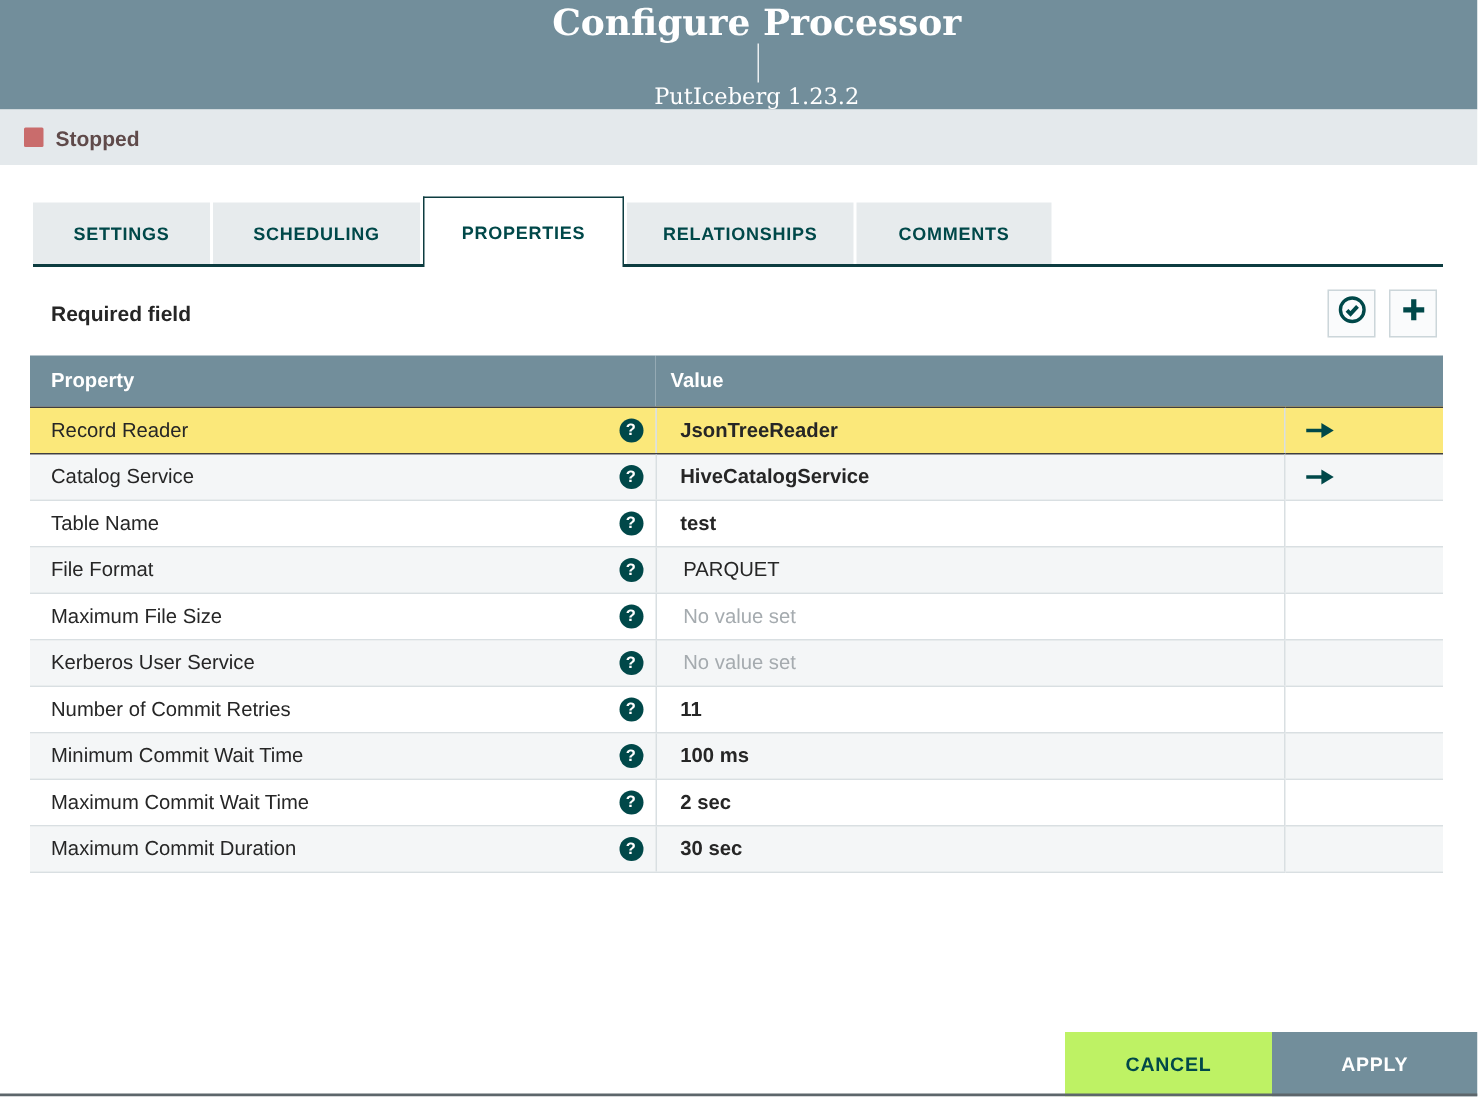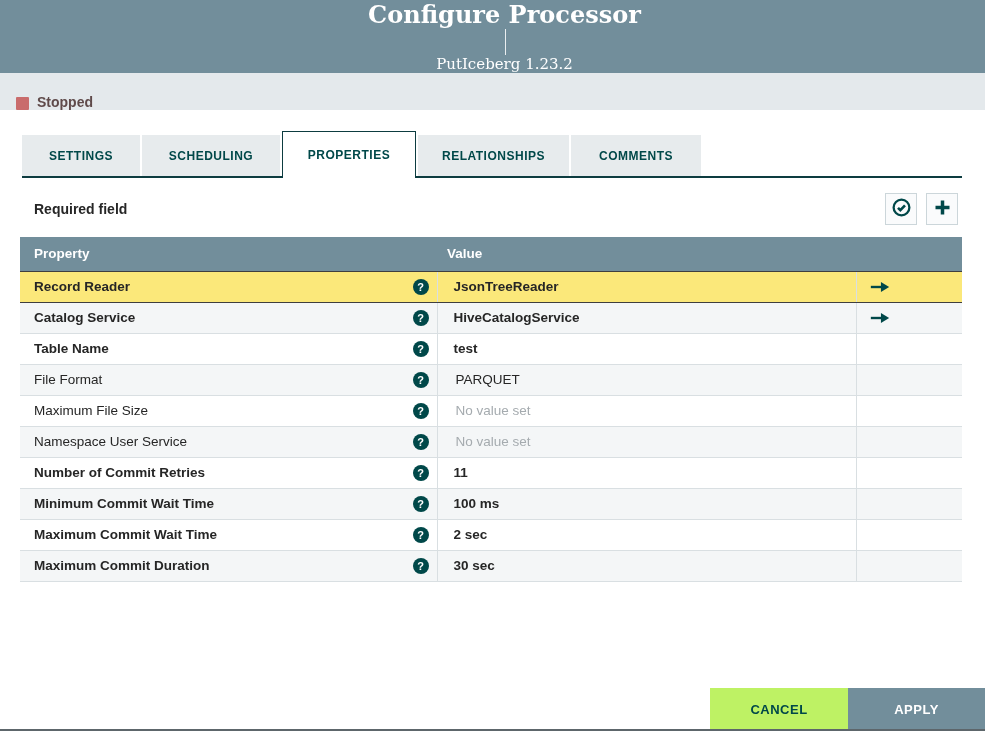--- a/index.html
+++ b/index.html
@@ -28,21 +28,21 @@
   }
   .dlg-subtitle {
     font-family: "DejaVu Serif", serif;
     font-size: 15px; color: #ffffff;
   }
 
   
   .status-bar {
     position: absolute; left: 0; top: 73px; width: 985px; height: 37px;
     background: #e4e9ec;
-    display: flex; align-items: flex-end; padding-left: 16px;
+    display: flex; align-items: center; padding-left: 16px;
   }
   .stopped-square {
     width: 13px; height: 13px; background: #c96c6c; border-radius: 1px;
     margin-right: 8px;
   }
   .status-text { font-size: 14px; font-weight: 700; color: #5f4a4a; }
 
   
   .tabs {
     position: absolute; left: 22px; top: 131px; width: 940px; height: 47px;
@@ -96,21 +96,21 @@
   .prop-table td {
     height: 31px; border-bottom: 1px solid #d9dfe2;
     font-size: 13.5px; color: #262626; vertical-align: middle;
   }
   .prop-table tbody tr:nth-child(even) { background: #f4f6f7; }
   .prop-table tbody tr.selected { background: #fbe87a; }
   .prop-table tbody tr.selected td {
     border-top: 1px solid #3f3f3f; border-bottom: 1px solid #3f3f3f;
   }
   .cell-prop { position: relative; padding: 0 34px 0 14px; }
-  .cell-prop.req .prop-name { font-weight: 700; }
+  .cell-prop.req .prop-name { font-weight: 400; }
   .help {
     position: absolute; right: 8px; top: 50%; transform: translateY(-50%);
     width: 16px; height: 16px; border-radius: 50%;
     background: #004849; color: #ffffff;
     font-size: 11px; font-weight: 700;
     display: flex; align-items: center; justify-content: center;
   }
   .cell-value { padding-left: 18px; border-left: 1px solid #d9dfe2; cursor: pointer; }
   .cell-value.req { font-weight: 700; padding-left: 16px; }
   .cell-value.unset { color: #a5abaf; font-weight: 400; }
@@ -220,21 +220,21 @@
         <td class="cell-prop"><span class="prop-name">File Format</span><span class="help">?</span></td>
         <td class="cell-value">PARQUET</td>
         <td class="cell-goto"></td>
       </tr>
       <tr>
         <td class="cell-prop"><span class="prop-name">Maximum File Size</span><span class="help">?</span></td>
         <td class="cell-value unset">No value set</td>
         <td class="cell-goto"></td>
       </tr>
       <tr>
-        <td class="cell-prop"><span class="prop-name">Namespace User Service</span><span class="help">?</span></td>
+        <td class="cell-prop"><span class="prop-name">Kerberos User Service</span><span class="help">?</span></td>
         <td class="cell-value unset">No value set</td>
         <td class="cell-goto"></td>
       </tr>
       <tr>
         <td class="cell-prop req"><span class="prop-name">Number of Commit Retries</span><span class="help">?</span></td>
         <td class="cell-value req">11</td>
         <td class="cell-goto"></td>
       </tr>
       <tr>
         <td class="cell-prop req"><span class="prop-name">Minimum Commit Wait Time</span><span class="help">?</span></td>

